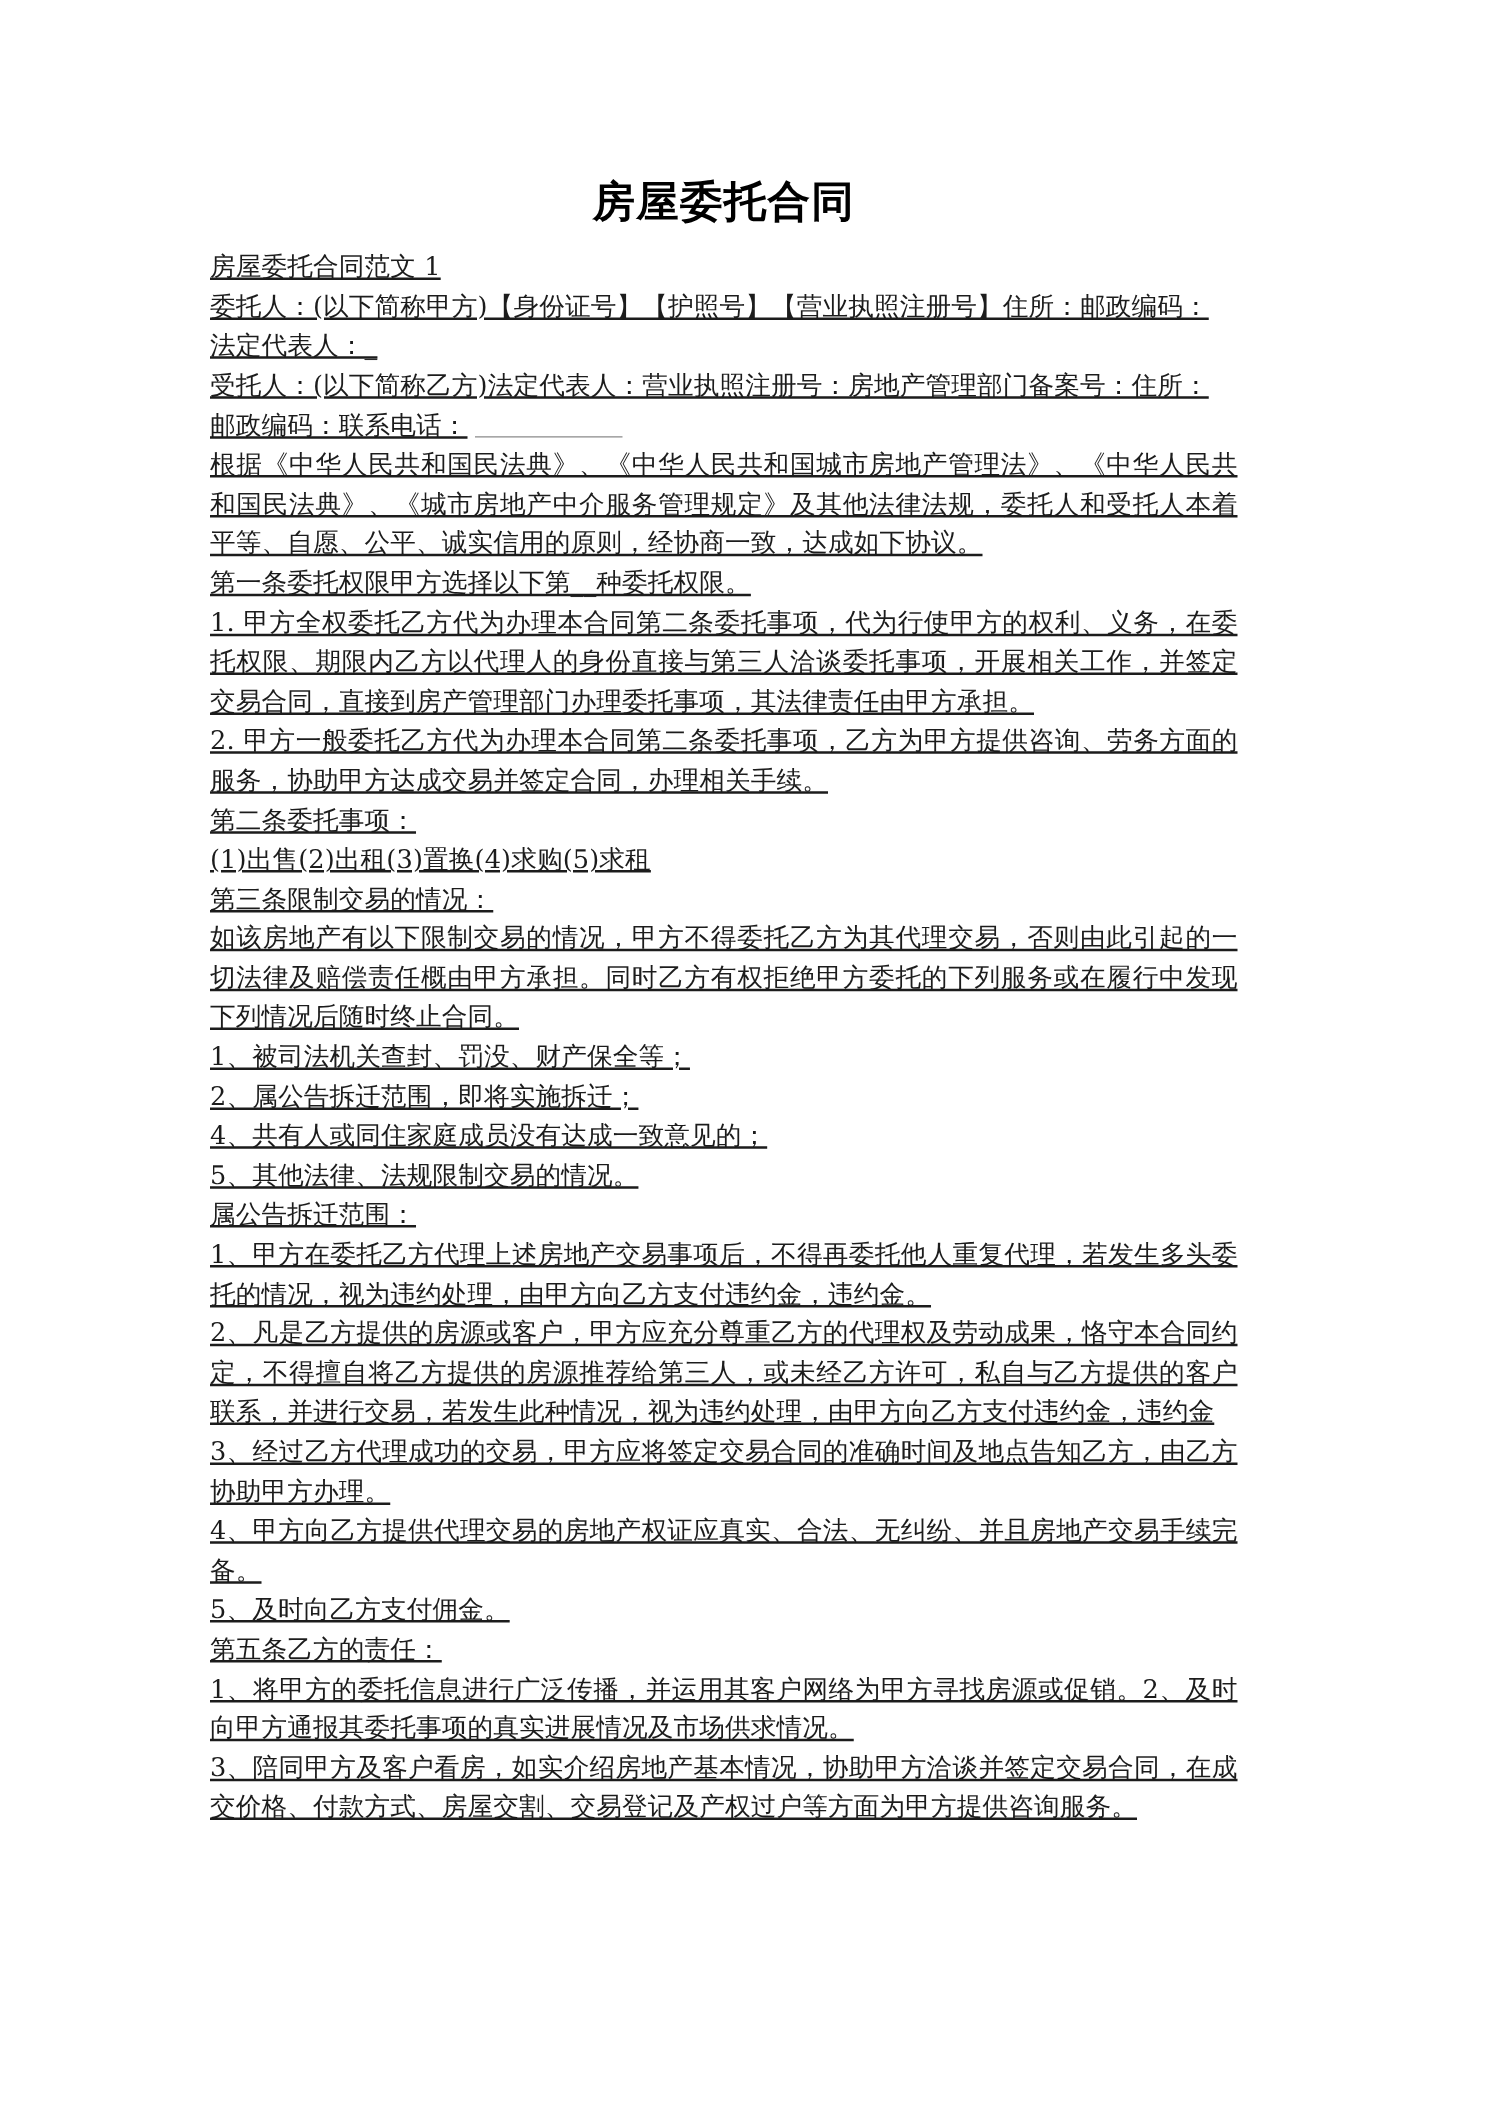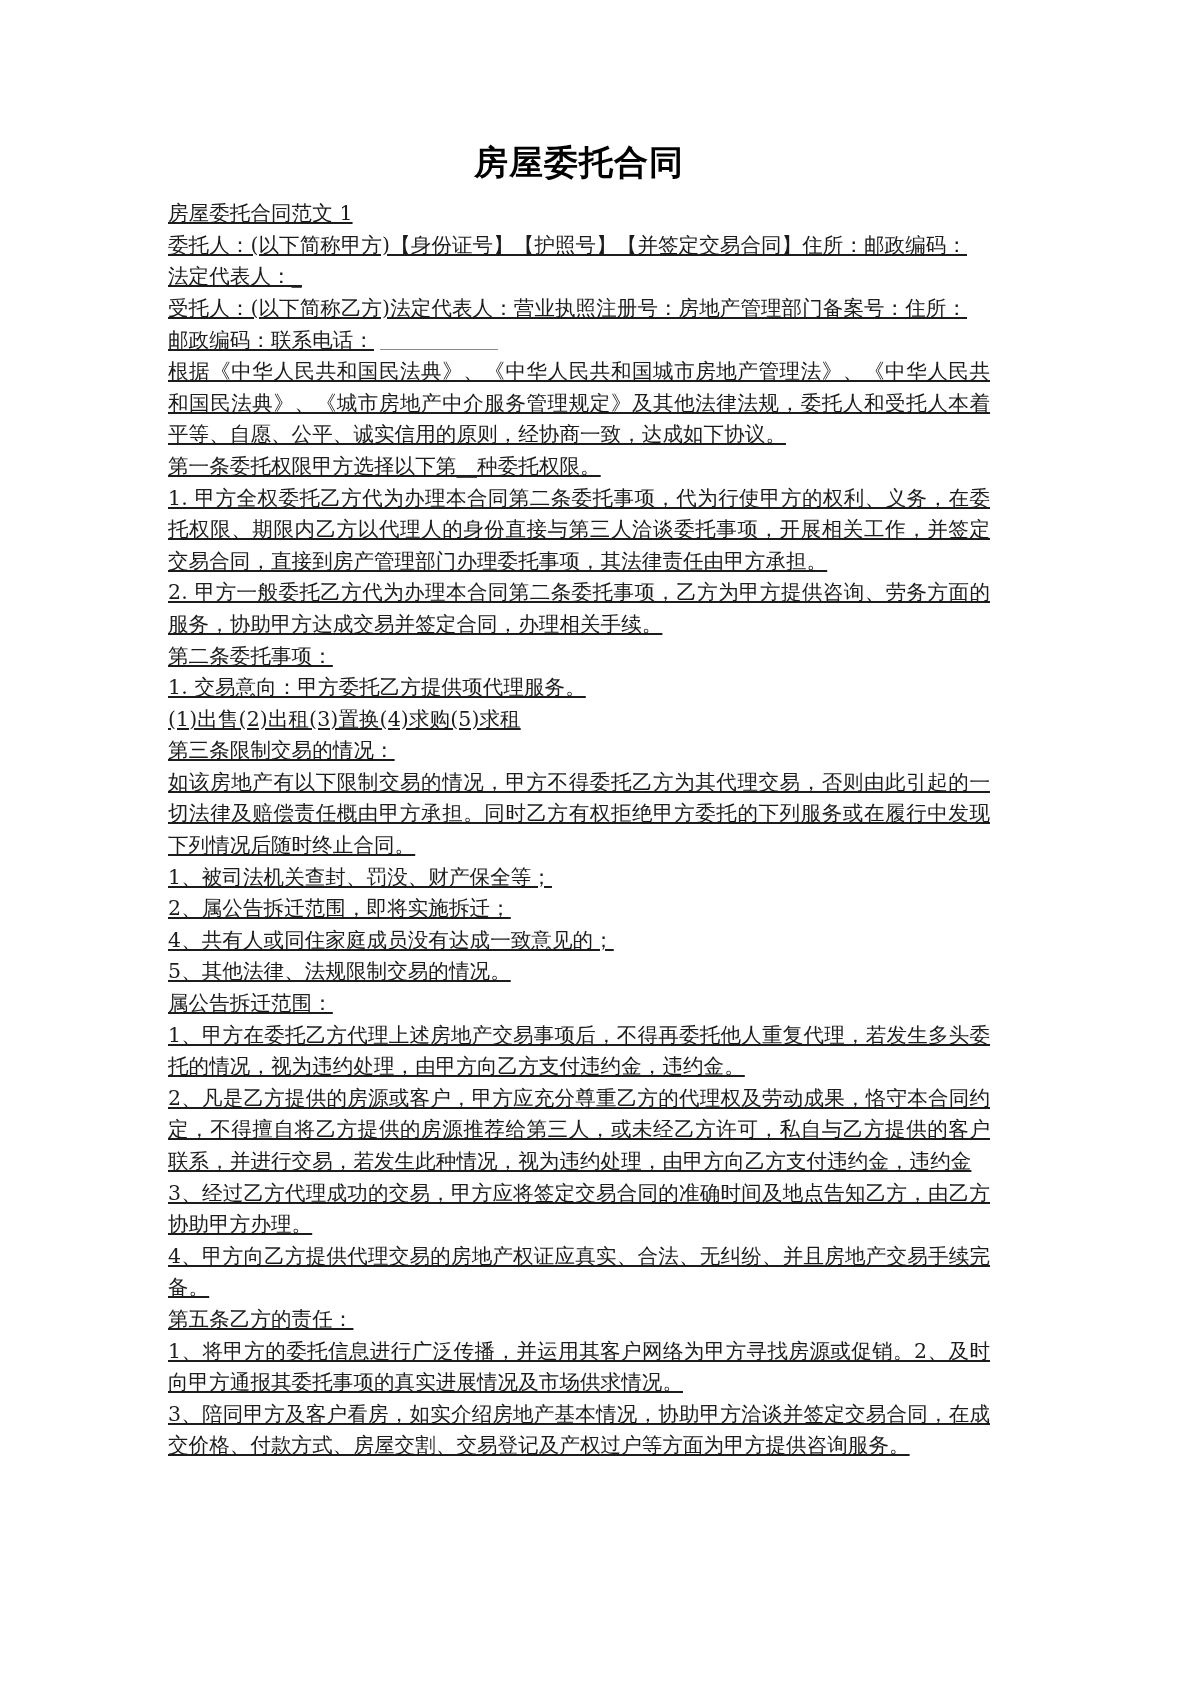--- a/index.html
+++ b/index.html
@@ -57,40 +57,40 @@
   }
 </style>
 </head>
 <body>
 
 <div class="page">
   <div class="doc-body">
     <h1 class="doc-title">房屋委托合同</h1>
     <div id="paragraph-container">
         <p class="para nowrapline"><span>房屋委托合同范文 1</span></p>
-        <p class="para"><span>委托人：(以下简称甲方)【身份证号】【护照号】【并签定交易合同】住所：邮政编码：</span></p>
+        <p class="para"><span>委托人：(以下简称甲方)【身份证号】【护照号】【营业执照注册号】住所：邮政编码：</span></p>
         <p class="para nowrapline"><span>法定代表人：_</span></p>
         <p class="para"><span>受托人：(以下简称乙方)法定代表人：营业执照注册号：房地产管理部门备案号：住所：</span></p>
         <p class="para nowrapline"><span>邮政编码：联系电话：</span><span class="blank-rule"></span></p>
         <p class="para"><span>根据《中华人民共和国民法典》、《中华人民共和国城市房地产管理法》、《中华人民共和国民法典》、《城市房地产中介服务管理规定》及其他法律法规，委托人和受托人本着平等、自愿、公平、诚实信用的原则，经协商一致，达成如下协议。</span></p>
         <p class="para nowrapline"><span>第一条委托权限甲方选择以下第__种委托权限。</span></p>
         <p class="para"><span>1. 甲方全权委托乙方代为办理本合同第二条委托事项，代为行使甲方的权利、义务，在委托权限、期限内乙方以代理人的身份直接与第三人洽谈委托事项，开展相关工作，并签定交易合同，直接到房产管理部门办理委托事项，其法律责任由甲方承担。</span></p>
         <p class="para"><span>2. 甲方一般委托乙方代为办理本合同第二条委托事项，乙方为甲方提供咨询、劳务方面的服务，协助甲方达成交易并签定合同，办理相关手续。</span></p>
         <p class="para nowrapline"><span>第二条委托事项：</span></p>
-        <p class="para nowrapline"><span>1. 交易意向：甲方委托乙方提供项代理服务。</span></p>
         <p class="para nowrapline"><span>(1)出售(2)出租(3)置换(4)求购(5)求租</span></p>
         <p class="para nowrapline"><span>第三条限制交易的情况：</span></p>
         <p class="para"><span>如该房地产有以下限制交易的情况，甲方不得委托乙方为其代理交易，否则由此引起的一切法律及赔偿责任概由甲方承担。同时乙方有权拒绝甲方委托的下列服务或在履行中发现下列情况后随时终止合同。</span></p>
         <p class="para nowrapline"><span>1、被司法机关查封、罚没、财产保全等；</span></p>
         <p class="para nowrapline"><span>2、属公告拆迁范围，即将实施拆迁；</span></p>
         <p class="para nowrapline"><span>4、共有人或同住家庭成员没有达成一致意见的；</span></p>
         <p class="para nowrapline"><span>5、其他法律、法规限制交易的情况。</span></p>
         <p class="para nowrapline"><span>属公告拆迁范围：</span></p>
         <p class="para"><span>1、甲方在委托乙方代理上述房地产交易事项后，不得再委托他人重复代理，若发生多头委托的情况，视为违约处理，由甲方向乙方支付违约金，违约金。</span></p>
         <p class="para"><span>2、凡是乙方提供的房源或客户，甲方应充分尊重乙方的代理权及劳动成果，恪守本合同约定，不得擅自将乙方提供的房源推荐给第三人，或未经乙方许可，私自与乙方提供的客户联系，并进行交易，若发生此种情况，视为违约处理，由甲方向乙方支付违约金，违约金</span></p>
         <p class="para"><span>3、经过乙方代理成功的交易，甲方应将签定交易合同的准确时间及地点告知乙方，由乙方协助甲方办理。</span></p>
         <p class="para"><span>4、甲方向乙方提供代理交易的房地产权证应真实、合法、无纠纷、并且房地产交易手续完备。</span></p>
+        <p class="para nowrapline"><span>5、及时向乙方支付佣金。</span></p>
         <p class="para nowrapline"><span>第五条乙方的责任：</span></p>
         <p class="para"><span>1、将甲方的委托信息进行广泛传播，并运用其客户网络为甲方寻找房源或促销。2、及时向甲方通报其委托事项的真实进展情况及市场供求情况。</span></p>
         <p class="para"><span>3、陪同甲方及客户看房，如实介绍房地产基本情况，协助甲方洽谈并签定交易合同，在成交价格、付款方式、房屋交割、交易登记及产权过户等方面为甲方提供咨询服务。</span></p>
       </div>
   </div>
 </div>
 
 </body></html>

